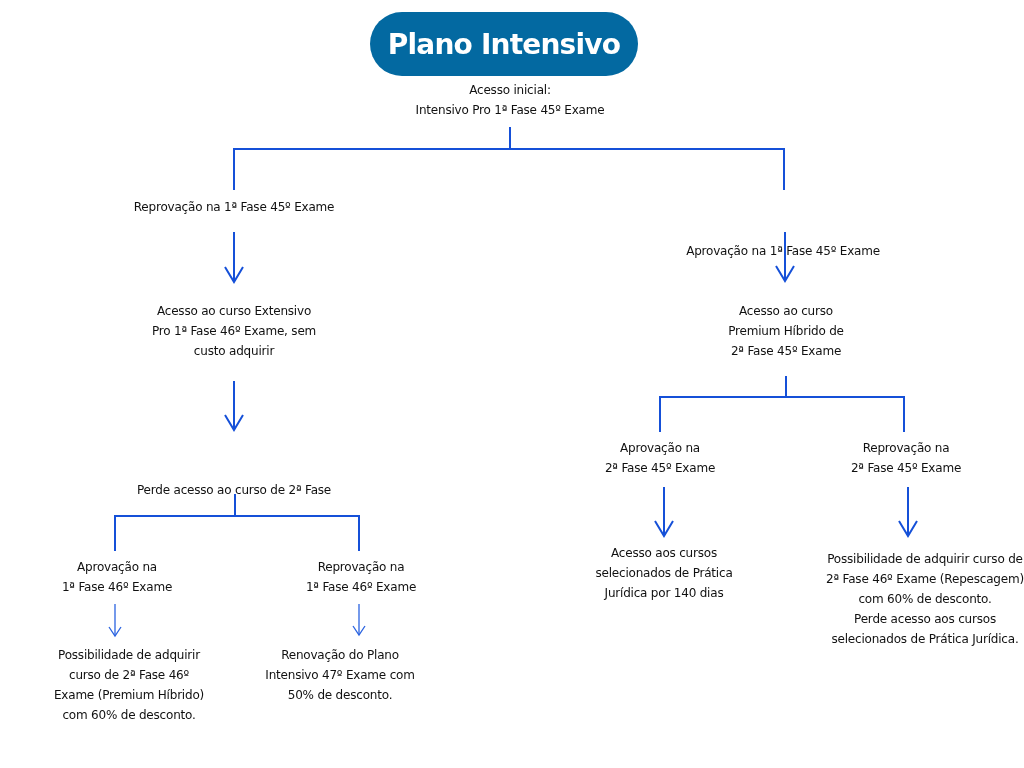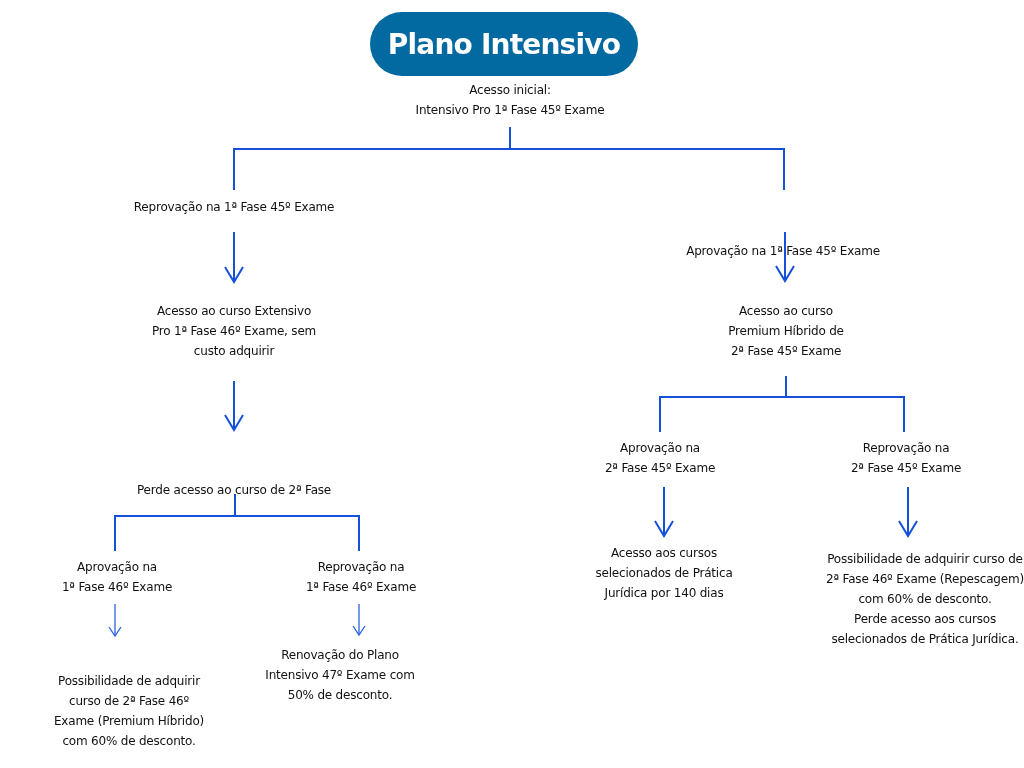--- a/index.html
+++ b/index.html
@@ -90,21 +90,21 @@
 <div class="node" style="left:117px; top:557px;">
   <span class="line">Aprovação na</span>
   <span class="line">1ª Fase 46º Exame</span>
 </div>
 
 <div class="node" style="left:361px; top:557px;">
   <span class="line">Reprovação na</span>
   <span class="line">1ª Fase 46º Exame</span>
 </div>
 
-<div class="node" style="left:129px; top:645px;margin-top:26px;">
+<div class="node" style="left:129px; top:645px;">
   <span class="line">Possibilidade de adquirir</span>
   <span class="line">curso de 2ª Fase 46º</span>
   <span class="line">Exame (Premium Híbrido)</span>
   <span class="line">com 60% de desconto.</span>
 </div>
 
 <div class="node" style="left:340px; top:645px;">
   <span class="line">Renovação do Plano</span>
   <span class="line">Intensivo 47º Exame com</span>
   <span class="line">50% de desconto.</span>

